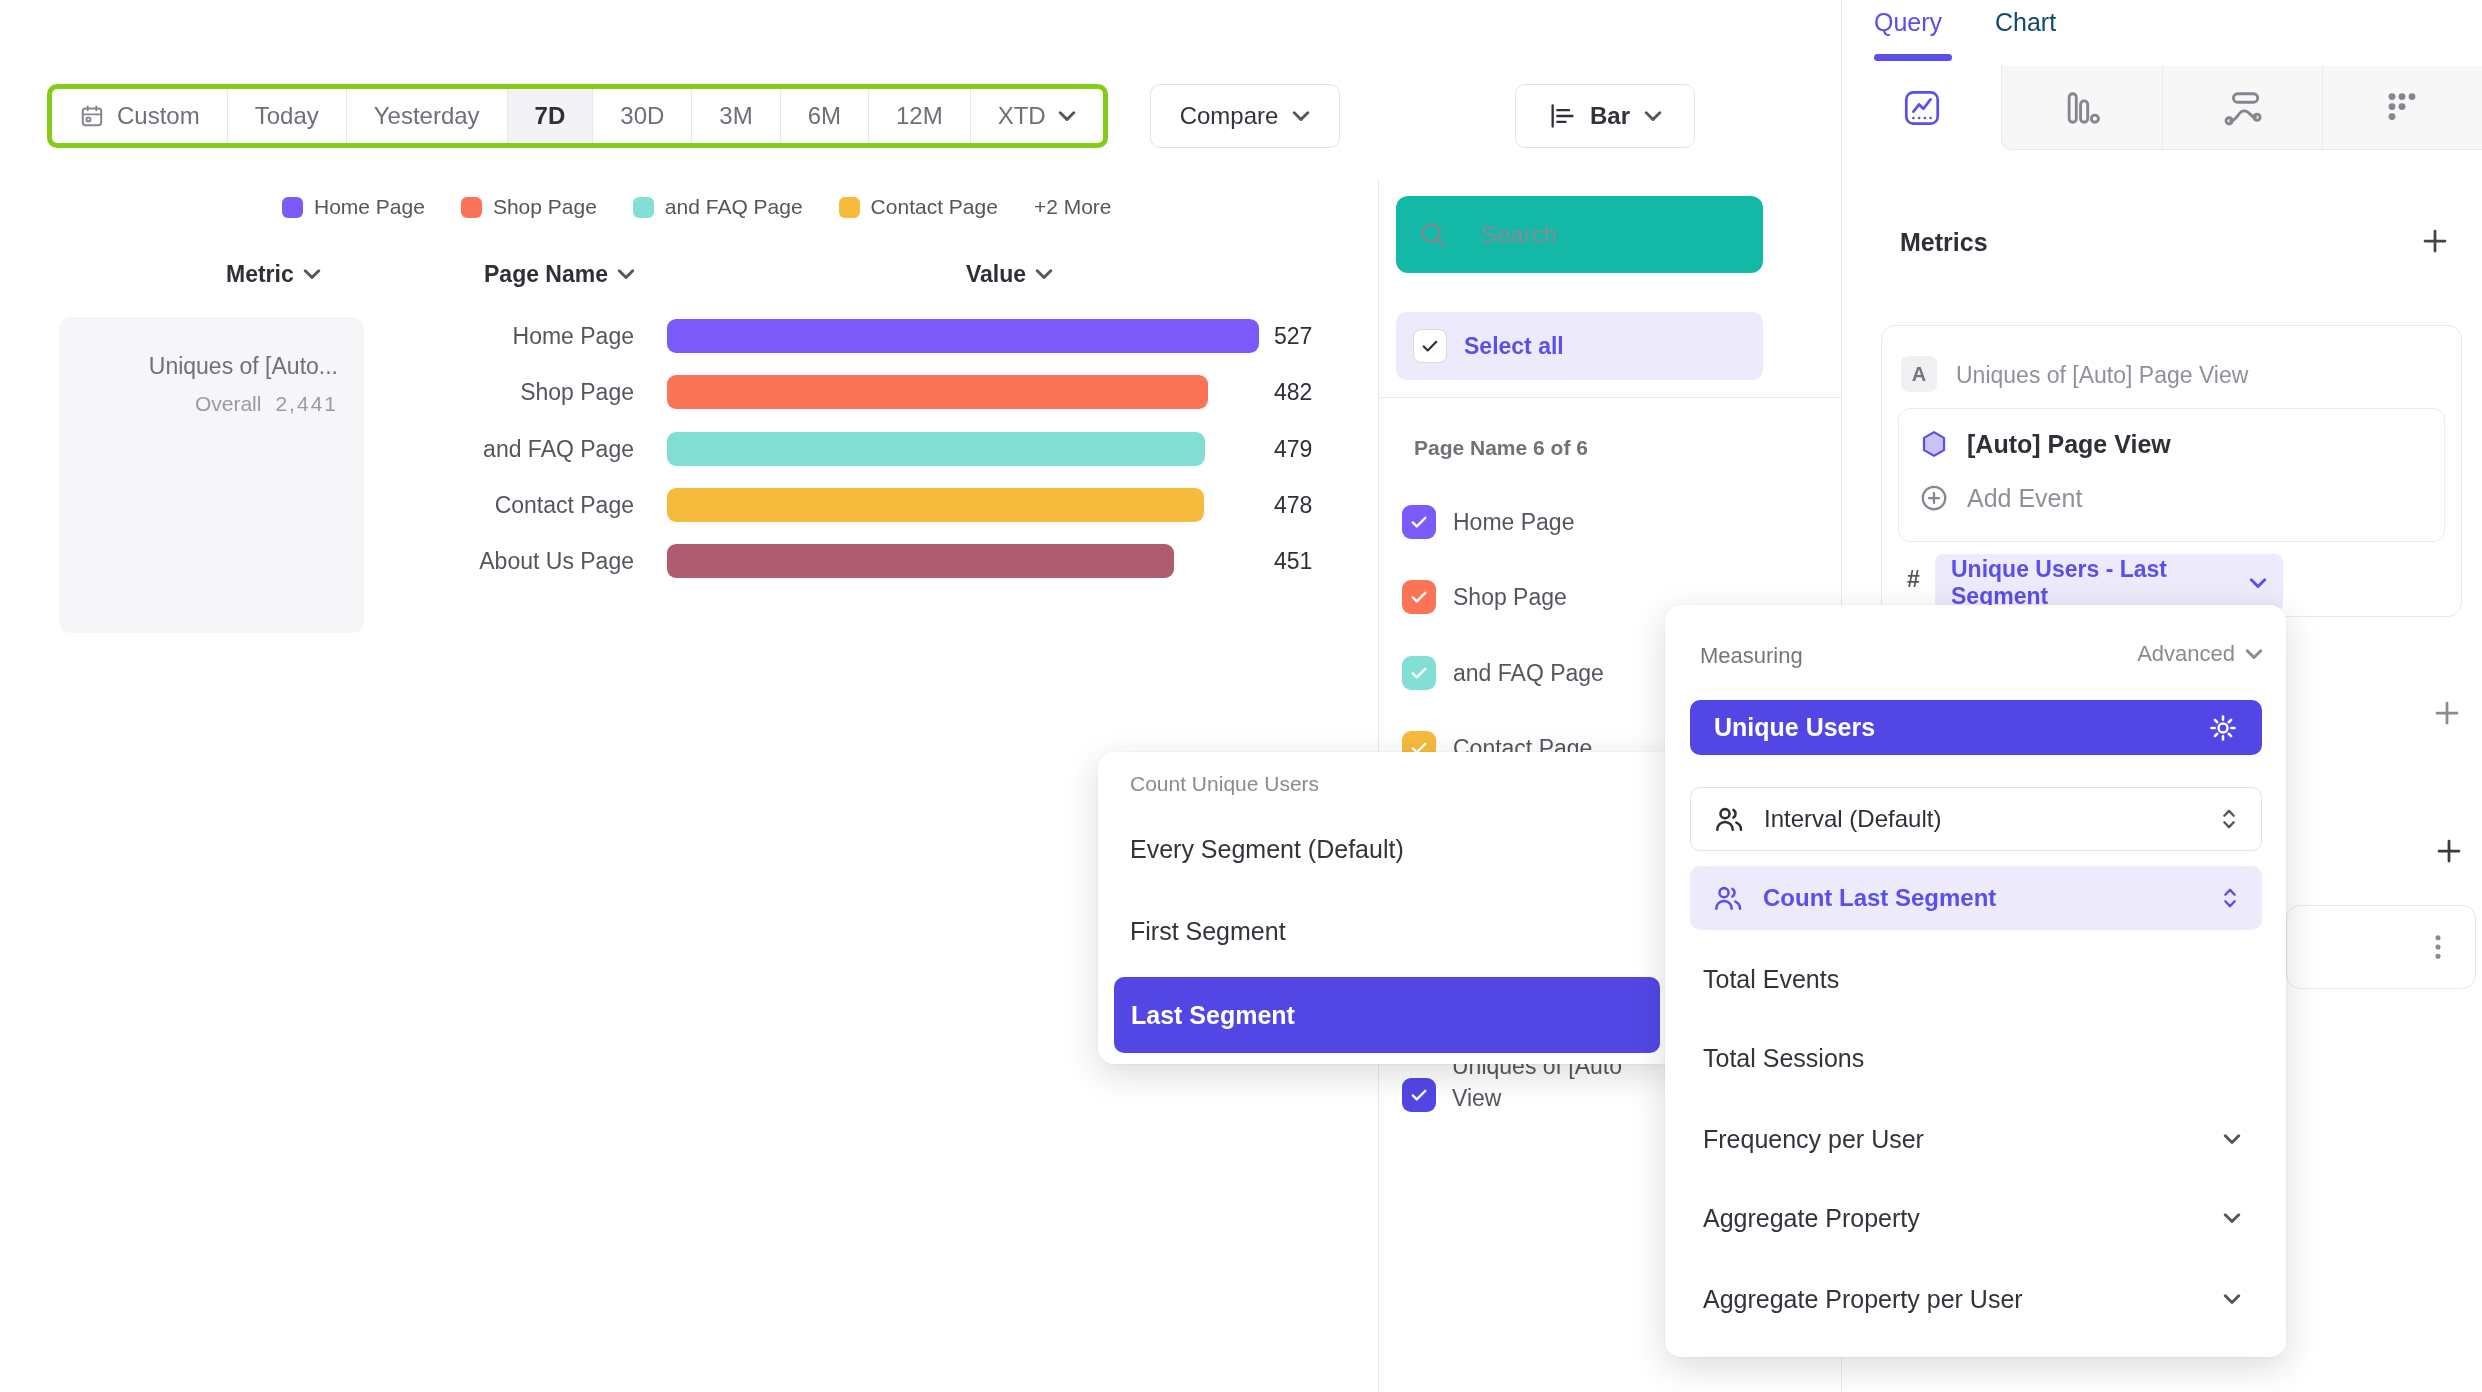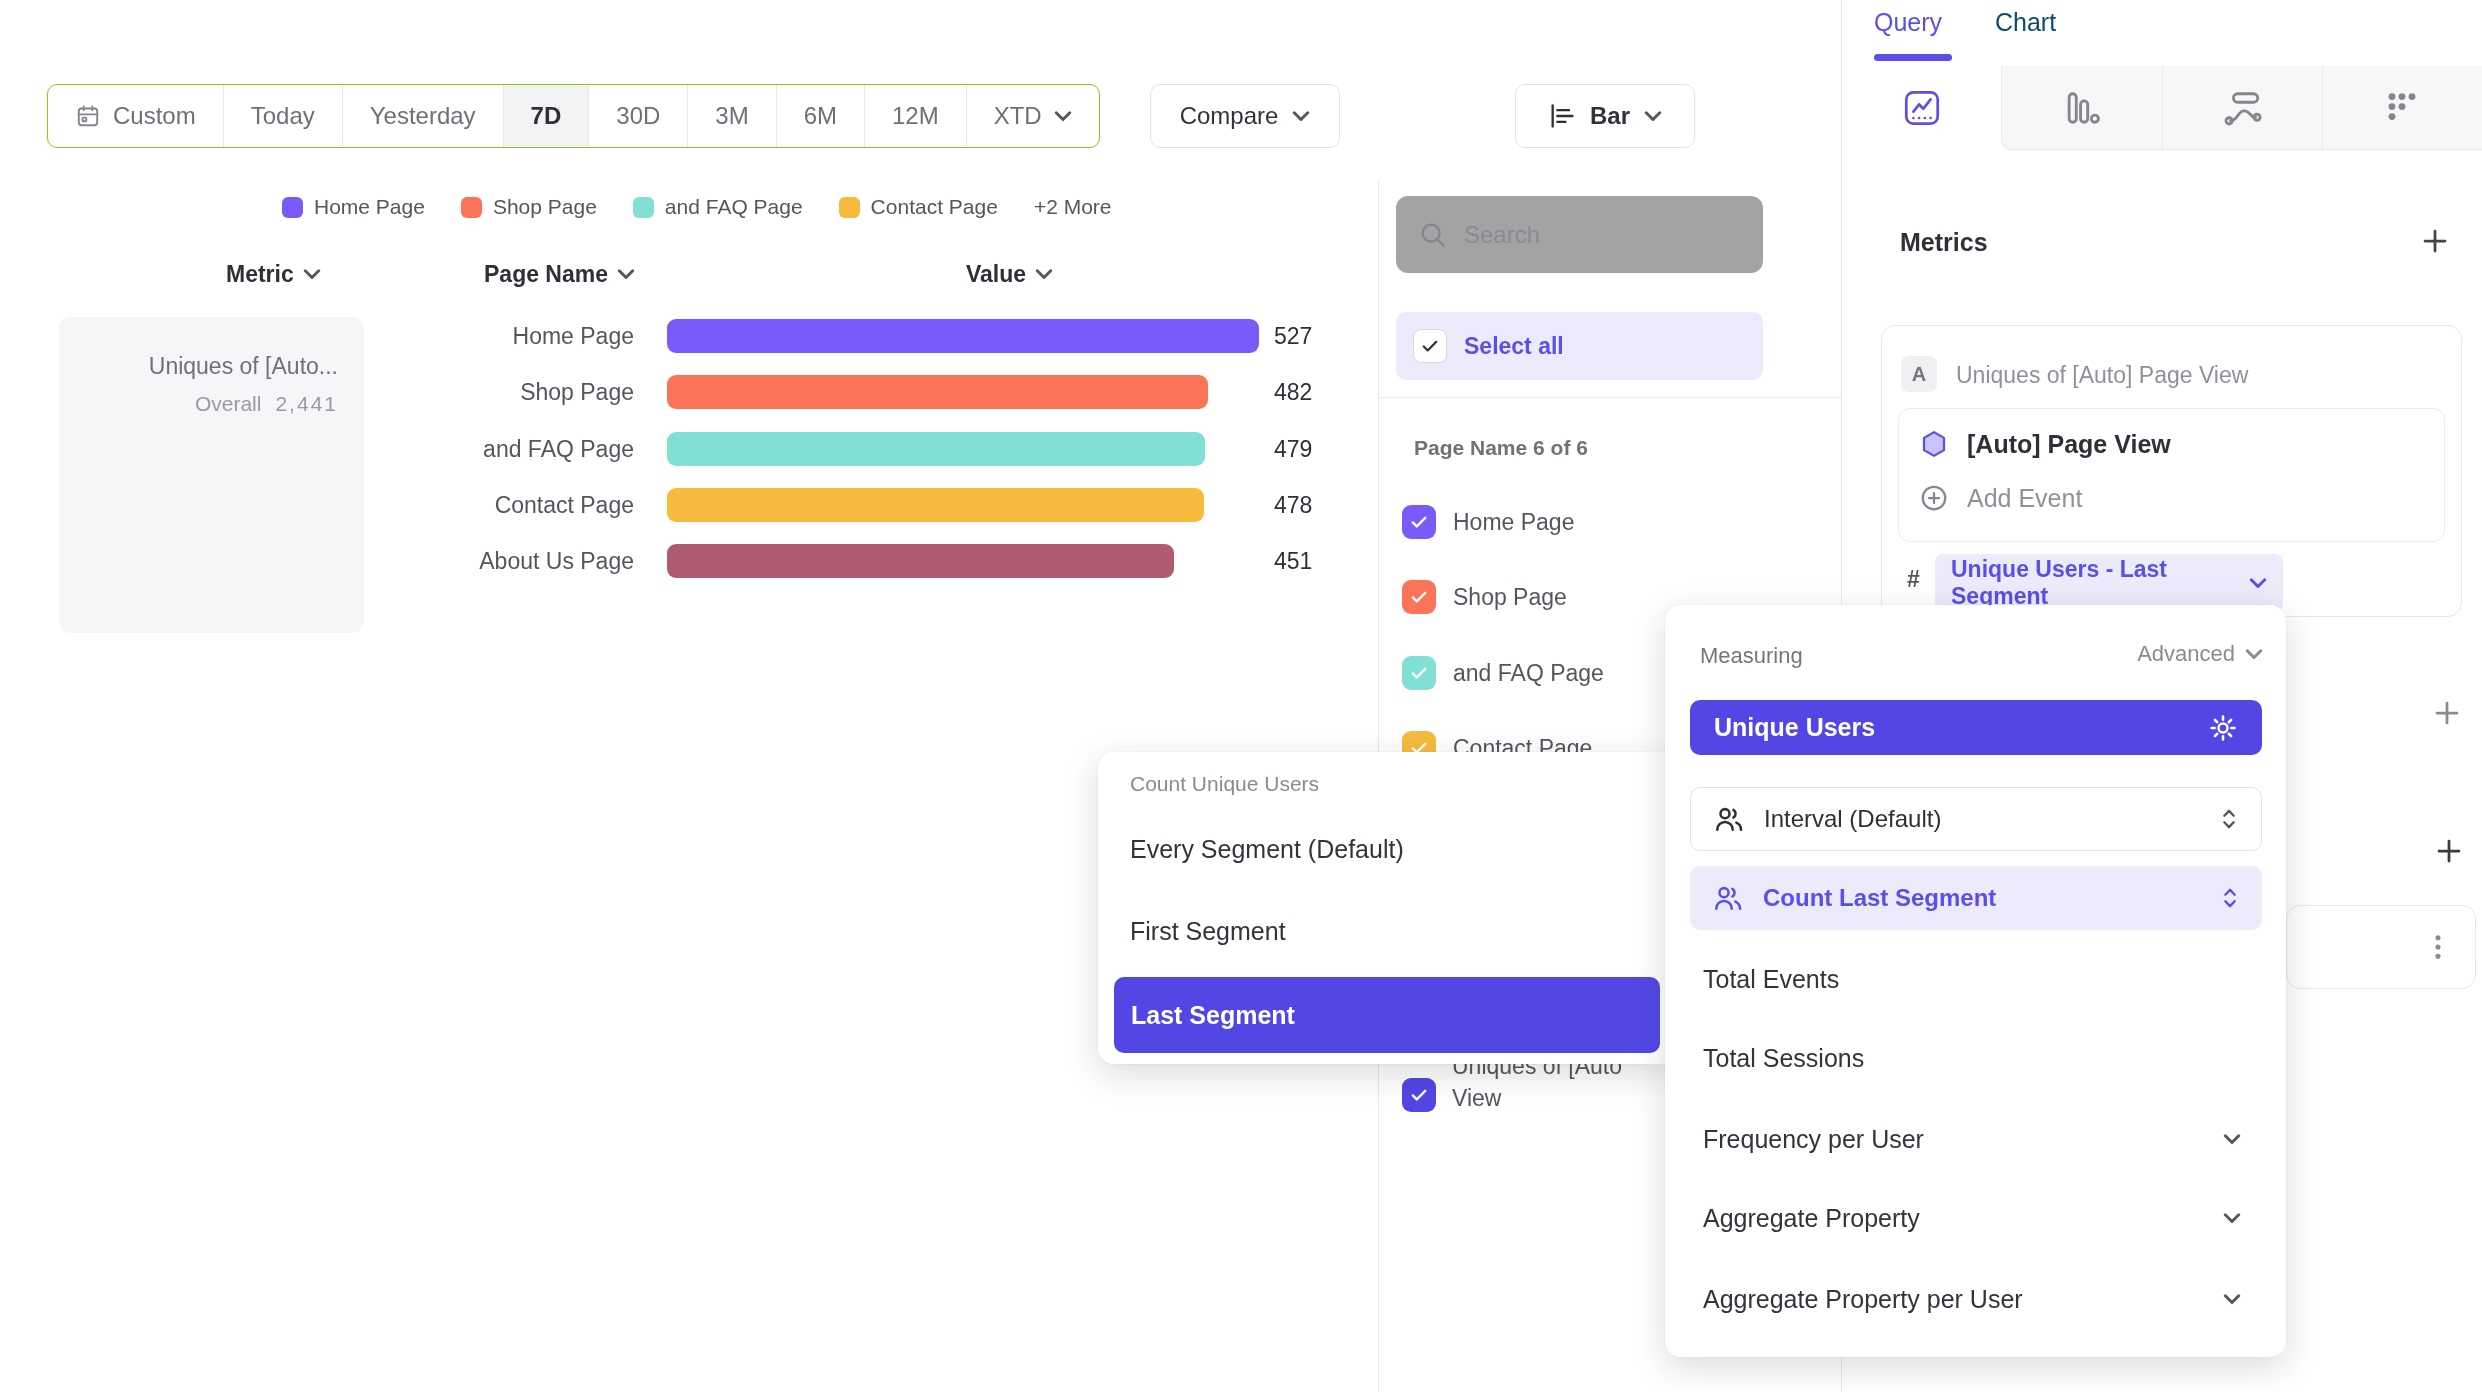--- a/index.html
+++ b/index.html
@@ -3,21 +3,21 @@
 <meta charset="utf-8">
 <style>
   * { margin:0; padding:0; box-sizing:border-box; }
   html,body { background:#fff; }
   body { font-family:"Liberation Sans", sans-serif; color:#2F2F37; }
   .app { position:relative; width:2482px; height:1392px; background:#fff; overflow:hidden; }
   .abs { position:absolute; }
 
   
   .date-group { left:47px; top:84px; height:64px; display:flex; align-items:stretch;
-    border:1px solid #84cc16; border-radius:10px; background:#fff; }
+    border:5px solid #84cc16; border-radius:10px; background:#fff; }
   .date-btn { display:flex; align-items:center; gap:12px; padding:0 27px; font-size:24px;
     color:#6F6F78; border-right:1px solid #E7E7EA; cursor:pointer; white-space:nowrap; }
   .date-btn:last-child { border-right:none; }
   .date-btn.active { background:#F3F3F5; color:#2F2F37; font-weight:700; }
   .pill-btn { height:64px; display:flex; align-items:center; justify-content:center; gap:14px;
     border:1px solid #E3E3E6; border-radius:10px; background:#fff; font-size:24px; color:#33333B; cursor:pointer; }
   .compare-btn { left:1150px; top:84px; width:190px; }
   .bar-btn { left:1515px; top:84px; width:180px; font-weight:600; }
   .chev { width:18px; height:11px; flex:0 0 auto; }
   .chev path { fill:none; stroke:#55555E; stroke-width:2.4; stroke-linecap:round; stroke-linejoin:round; }
@@ -38,22 +38,22 @@
   .bar-row { left:380px; width:995px; height:56px; display:flex; align-items:center; }
   .bar-label { width:287px; padding-right:33px; text-align:right; font-size:23px; color:#55555E; white-space:nowrap; }
   .bar-track { width:592px; height:34px; position:relative; flex:0 0 auto; }
   .bar { height:34px; border-radius:9px; }
   .bar-value { margin-left:15px; font-size:23px; color:#2F2F37; }
 
   .v-divider { left:1378px; top:180px; width:1px; height:1212px; background:#E8E8EA; }
   .sb-border { left:1841px; top:0; width:1px; height:1392px; background:#E8E8EA; }
 
   
-  .search-box { left:1396px; top:196px; width:367px; height:77px; background:#a3a3a3; border-radius:12px;
-    display:flex; align-items:center; gap:16px; padding:0 22px; }
+  .search-box { left:1396px; top:196px; width:367px; height:77px; background:#14b8a6; border-radius:12px;
+    display:flex; align-items:center; padding:0 22px;justify-content:space-between; }
   .search-box input { border:none; outline:none; background:transparent; font-size:24px; color:#33333B;
     width:260px; font-family:inherit; }
   .search-box input::placeholder { color:#8A8A93; }
   .select-all { left:1396px; top:312px; width:367px; height:68px; background:#EDEAFB; border-radius:10px;
     display:flex; align-items:center; gap:17px; padding:0 17px; cursor:pointer; }
   .select-all .box { width:34px; height:34px; background:#fff; border:1px solid #D8D8DE; border-radius:8px;
     display:flex; align-items:center; justify-content:center; }
   .select-all .lbl { font-size:23px; font-weight:700; color:#5A4FE8; }
   .panel-divider { left:1379px; top:397px; width:462px; height:1px; background:#ECECEF; }
   .section-label { left:1414px; top:436px; font-size:21px; font-weight:600; color:#717179; }

